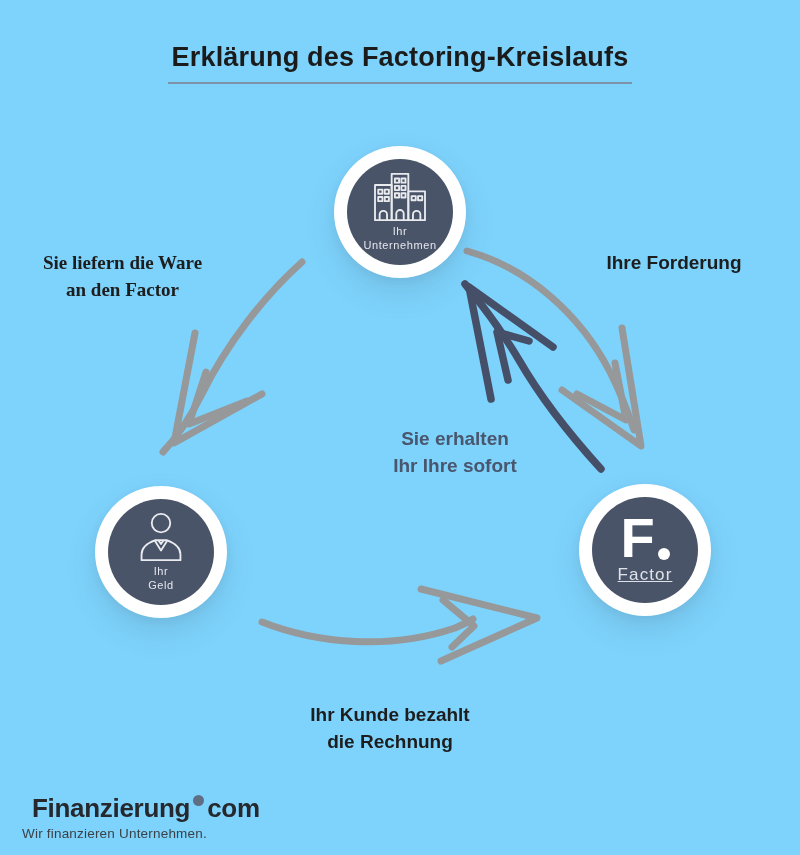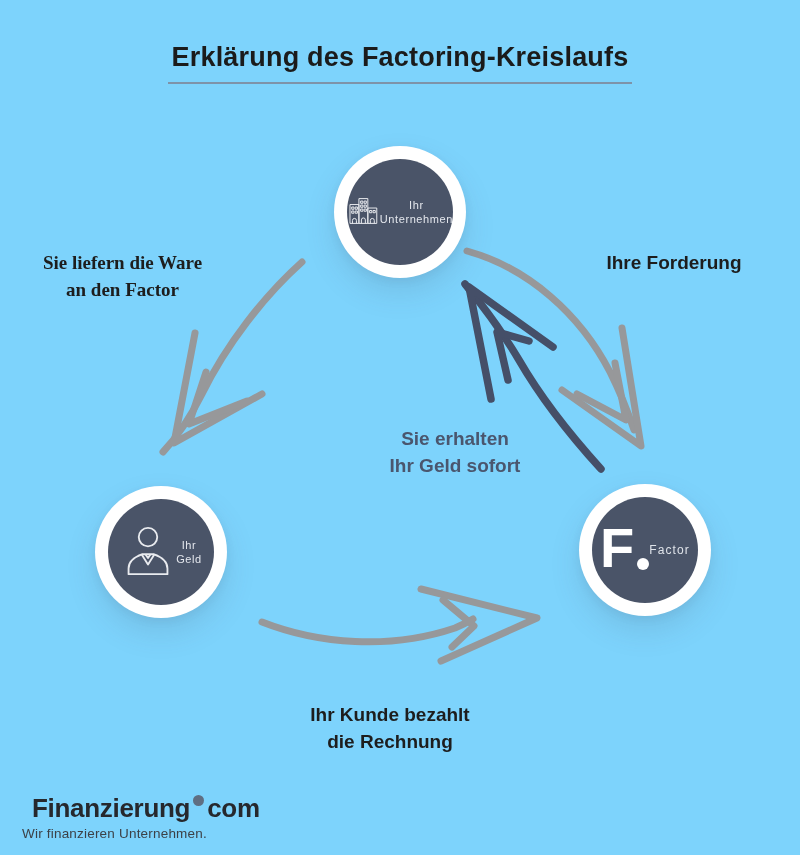--- a/index.html
+++ b/index.html
@@ -34,29 +34,29 @@
   
   .node{
     position:absolute;width:132px;height:132px;border-radius:50%;
     background:#ffffff;
     box-shadow:0 14px 30px rgba(70,82,104,.15),0 3px 8px rgba(70,82,104,.08);
     display:flex;align-items:center;justify-content:center;
   }
   .node-inner{
     width:106px;height:106px;border-radius:50%;
     background:#4a5468;
-    display:flex;align-items:center;justify-content:center;
+    display:flex;flex-direction:column;align-items:center;justify-content:center;
     text-align:center;color:#e4e7ed;
   }
   .node-icon{display:block;margin-bottom:2px;}
   .node-label{font-size:11px;letter-spacing:.6px;line-height:1.3;font-weight:400;}
   .monogram{display:flex;align-items:flex-end;margin-bottom:4px;}
   .f-letter{font-size:56px;font-weight:700;line-height:.82;color:#ffffff;}
   .f-dot{width:12px;height:12px;border-radius:50%;background:#ffffff;margin-left:3px;margin-bottom:1px;}
-  .factor-label{font-size:12px;letter-spacing:1.1px;color:#dfe3e9;}
+  .factor-label{font-size:17px;letter-spacing:1.1px;color:#dfe3e9;text-decoration:underline;}
   
   .flabel{
     position:absolute;text-align:center;
     font-size:19px;font-weight:800;color:#1d1d1d;line-height:1.42;
   }
   .flabel.slate{color:#4a566e;}
   
   .brand{
     position:absolute;left:32px;top:795px;
     display:flex;align-items:flex-start;
@@ -162,21 +162,21 @@
     <div>Sie liefern die Ware</div>
     <div>an den Factor</div>
   </div>
 
   <div class="flabel" style="left:563px;top:250px;width:222px;">
     <div>Ihre Forderung</div>
   </div>
 
   <div class="flabel slate" style="left:350px;top:426px;width:210px;">
     <div>Sie erhalten</div>
-    <div>Ihr Geld sofort</div>
+    <div>Ihr Ihre sofort</div>
   </div>
 
   <div class="flabel" style="left:280px;top:702px;width:220px;">
     <div>Ihr Kunde bezahlt</div>
     <div>die Rechnung</div>
   </div>
 
   <div class="brand">
     <span class="brand-text">Finanzierung</span>
     <span class="brand-dot"></span>

